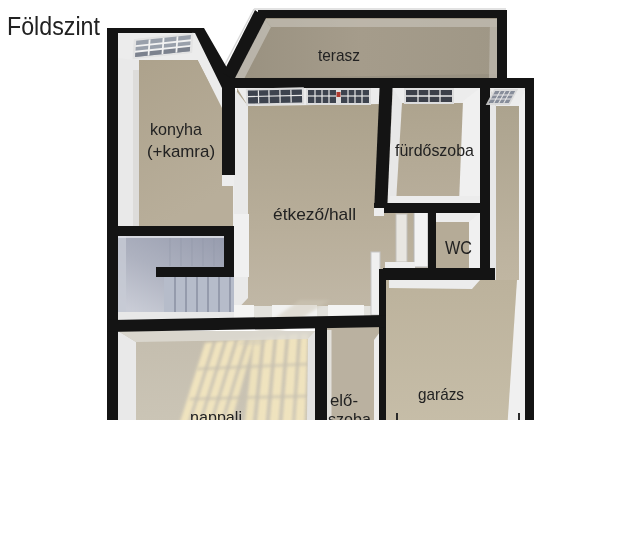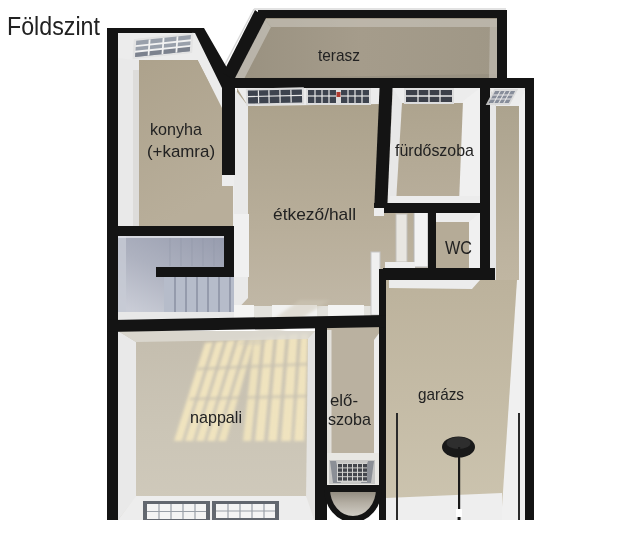--- a/index.html
+++ b/index.html
@@ -1,16 +1,16 @@
 <!DOCTYPE html>
 <html><head>
 <meta charset="utf-8">
 <style>
   html,body{margin:0;padding:0;background:#ffffff;}
-  .wrap{width:638px;height:520px;position:relative;overflow:hidden;background:#fff;}
+  .wrap{width:638px;height:420px;position:relative;overflow:hidden;background:#fff;}
   text{font-family:"Liberation Sans", sans-serif;fill:#222222;}
 </style>
 </head>
 <body>
 <div class="wrap">
 <svg style="filter:blur(0.5px)" width="638" height="540" viewBox="0 0 638 540">
 <defs>
   <linearGradient id="gTer" x1="0" y1="0" x2="1" y2="0">
     <stop offset="0" stop-color="#98907f"></stop>
           <stop offset="0.5" stop-color="#a59c8b"></stop>

